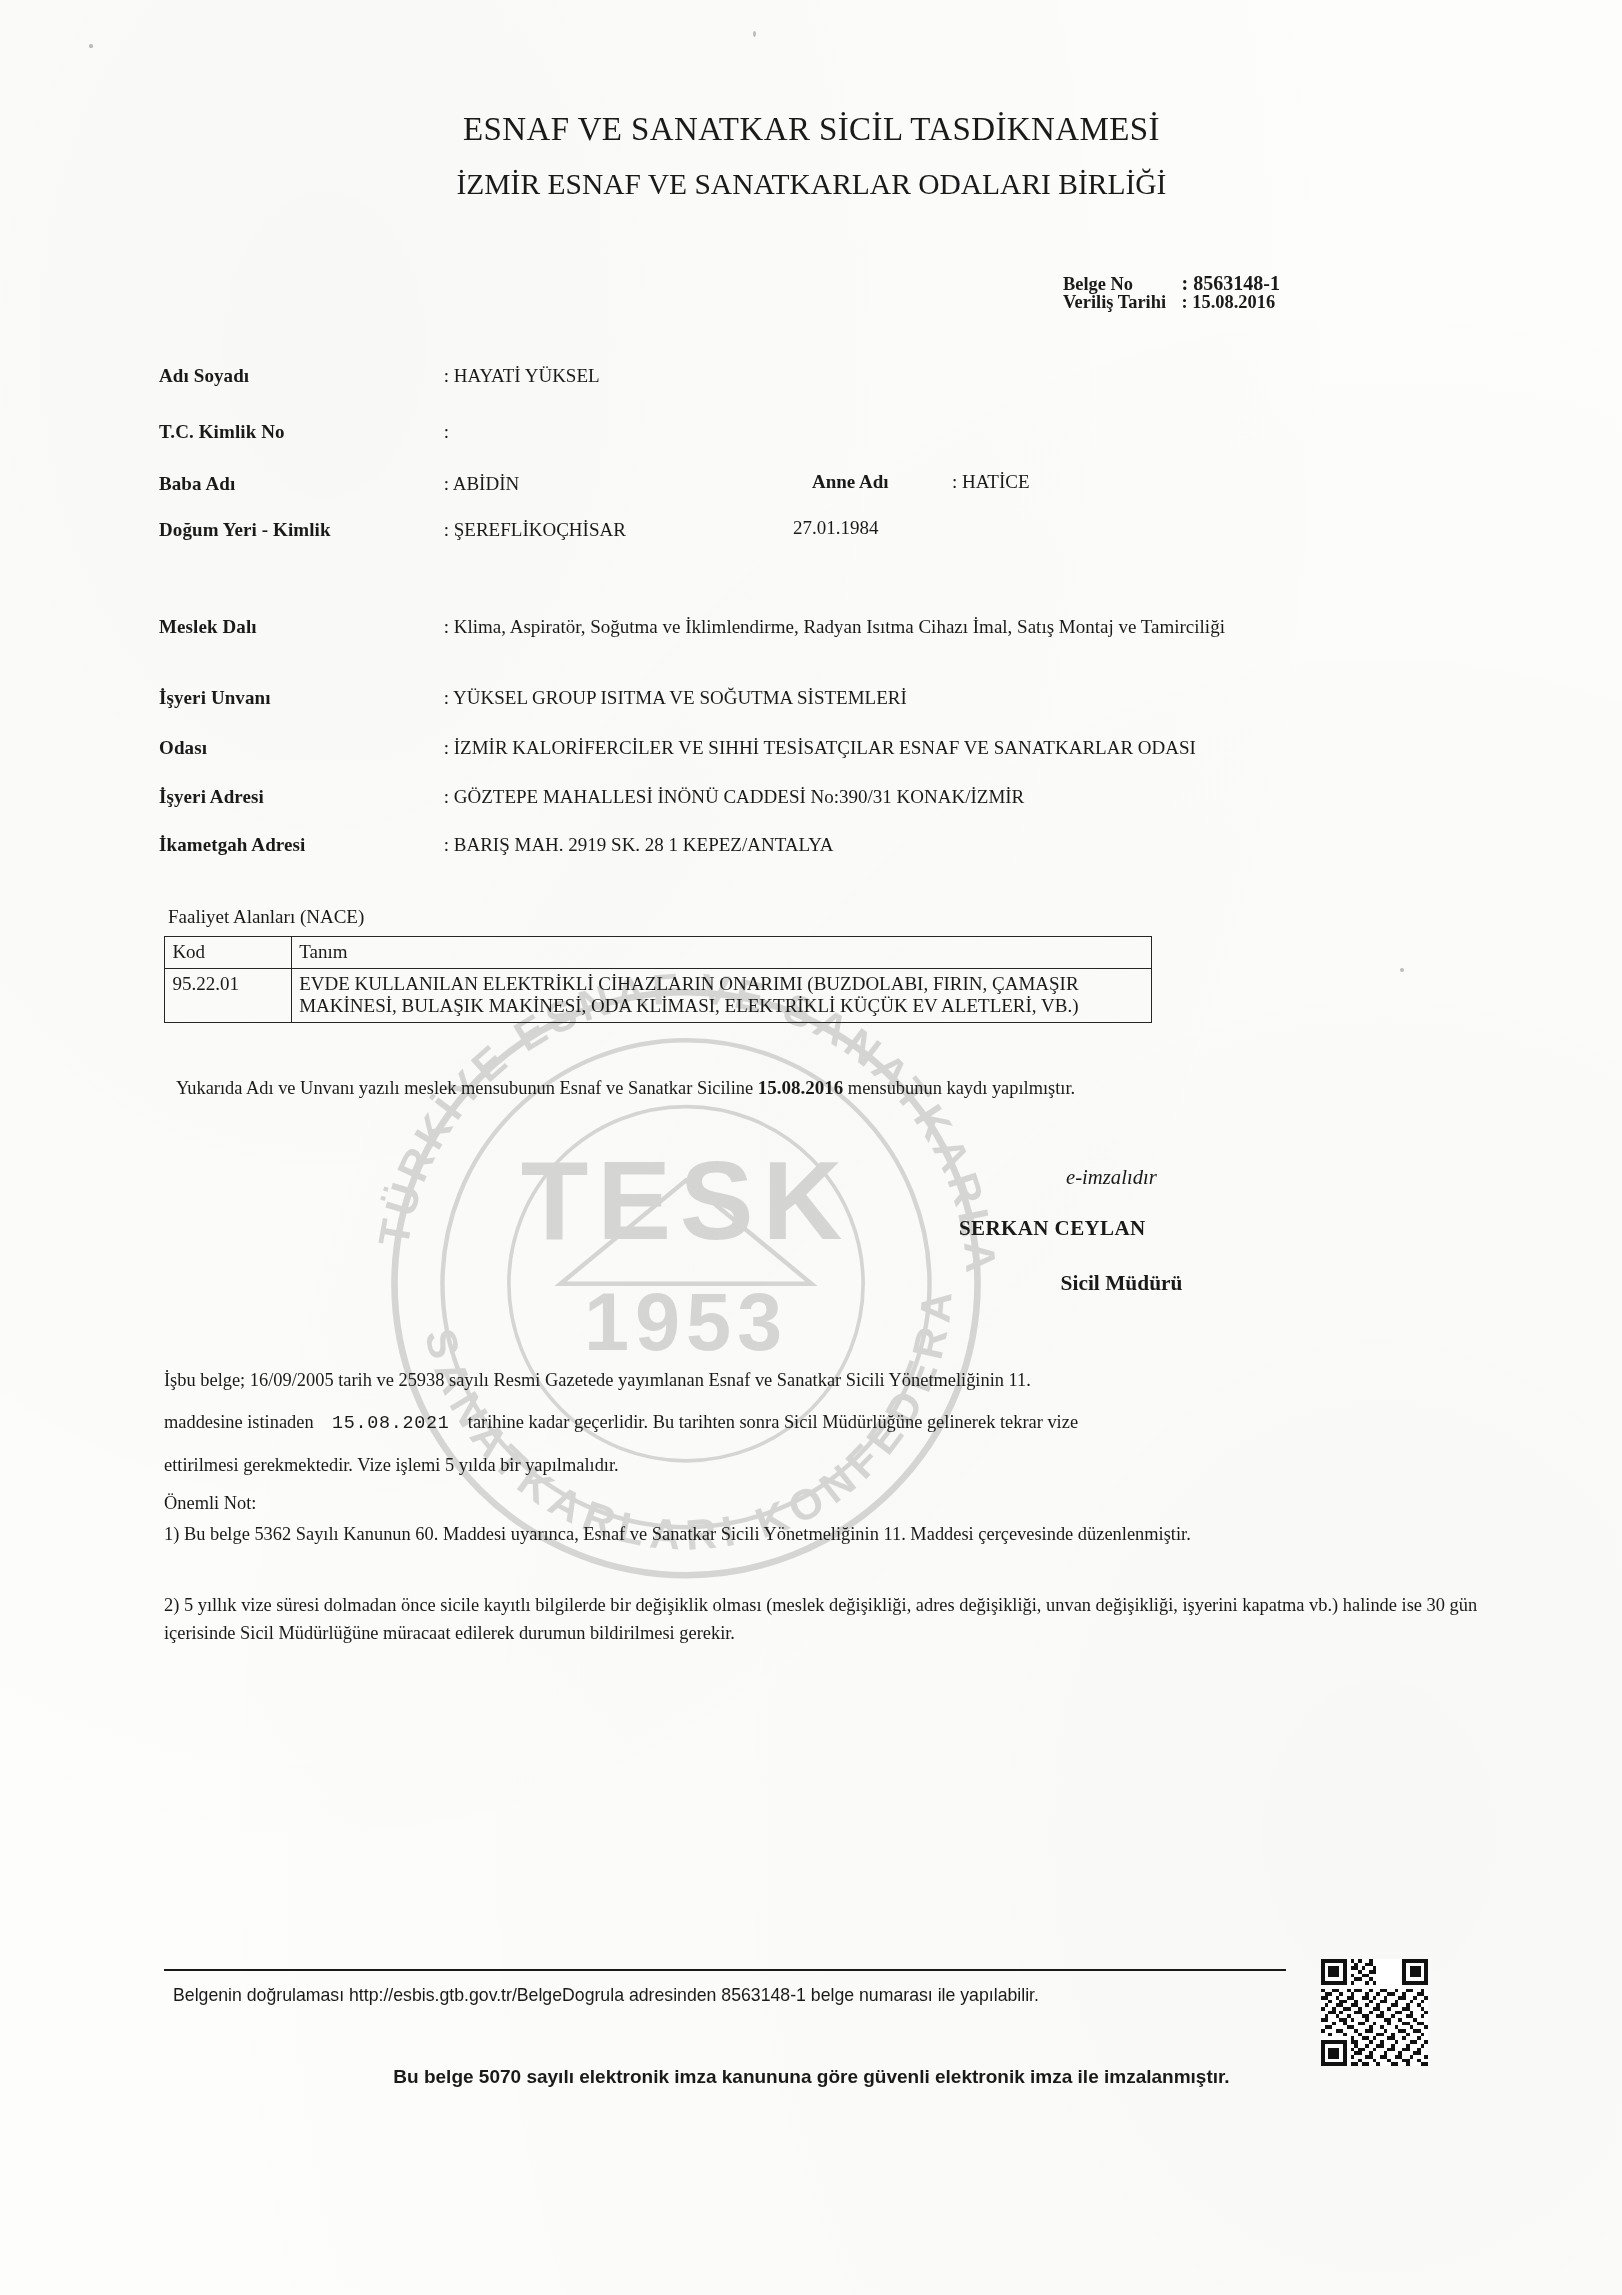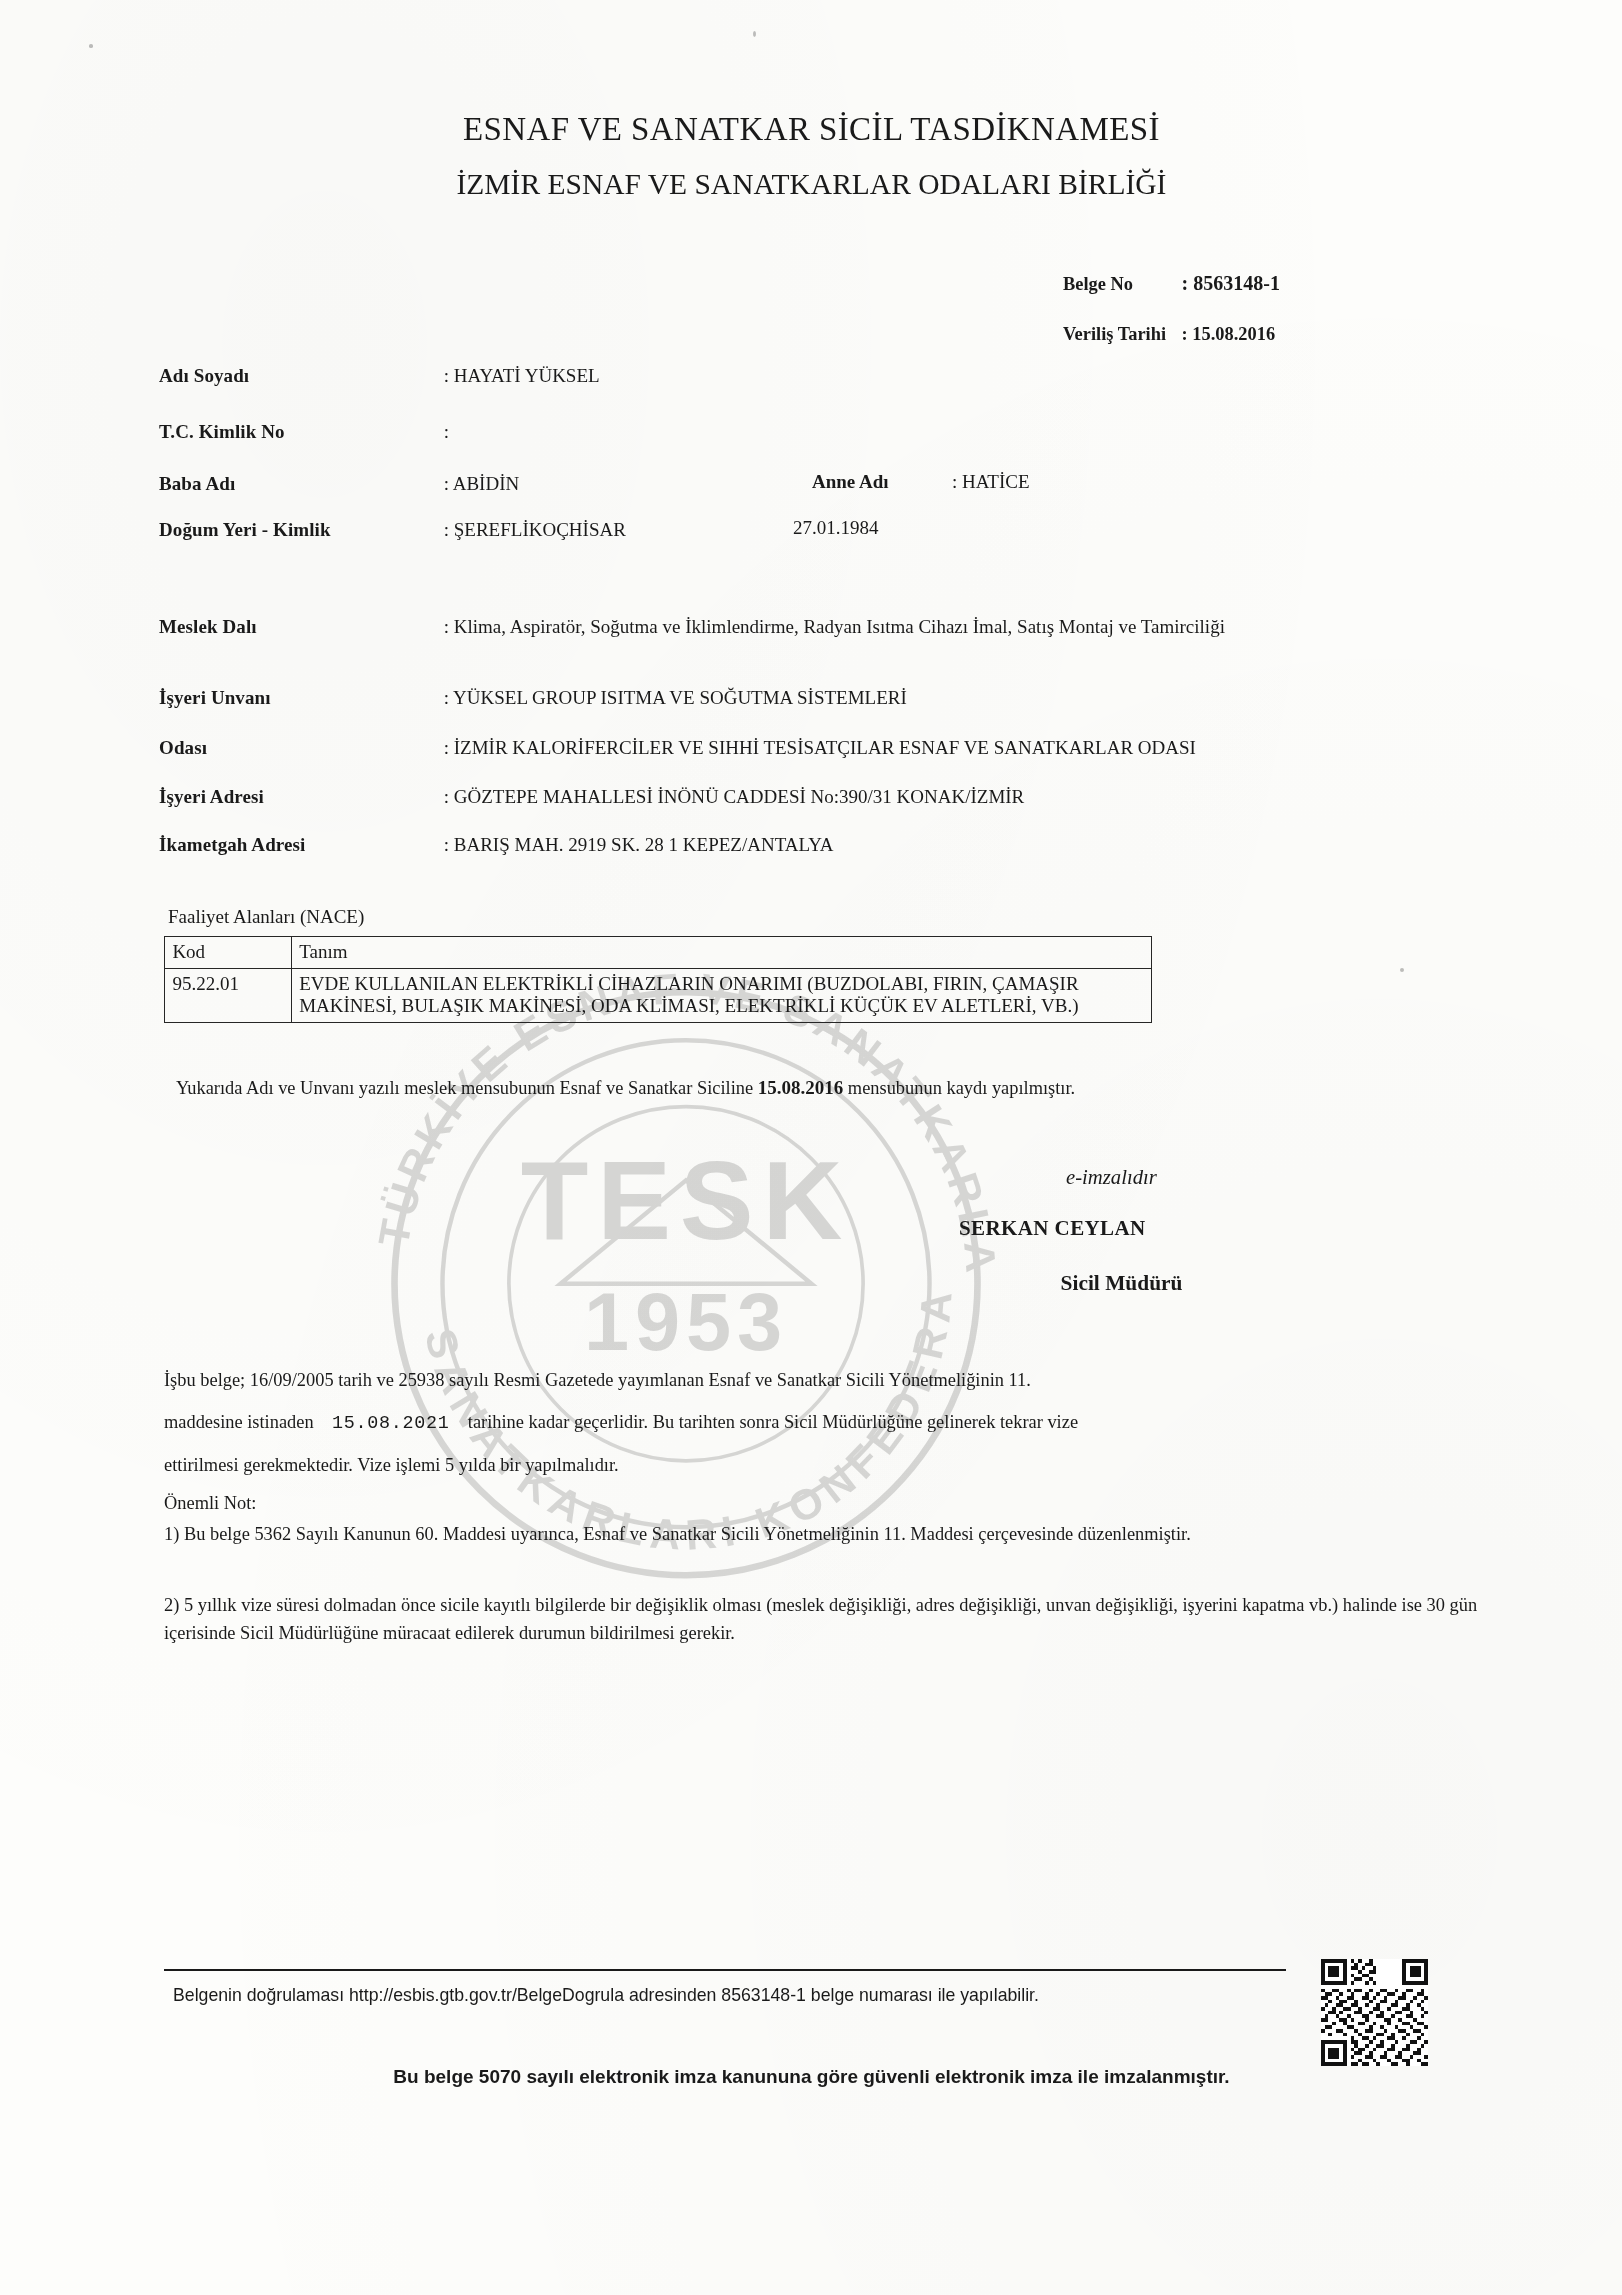--- a/index.html
+++ b/index.html
@@ -75,21 +75,21 @@
     font-size: 18.4px;
     font-weight: bold;
     white-space: nowrap;
   }
   .belgeno-row .lab { display: inline-block; width: 114px; }
   .belgeno-row .val { font-size: 20px; }
 
   .verilis-row {
     position: absolute;
     left: 1063px;
-    top: 324px;
+    top: 292px;
     font-size: 18.4px;
     font-weight: bold;
     white-space: nowrap;
   }
   .verilis-row .lab { display: inline-block; width: 114px; }
 
   
   .field {
     position: absolute;
     left: 159px;

